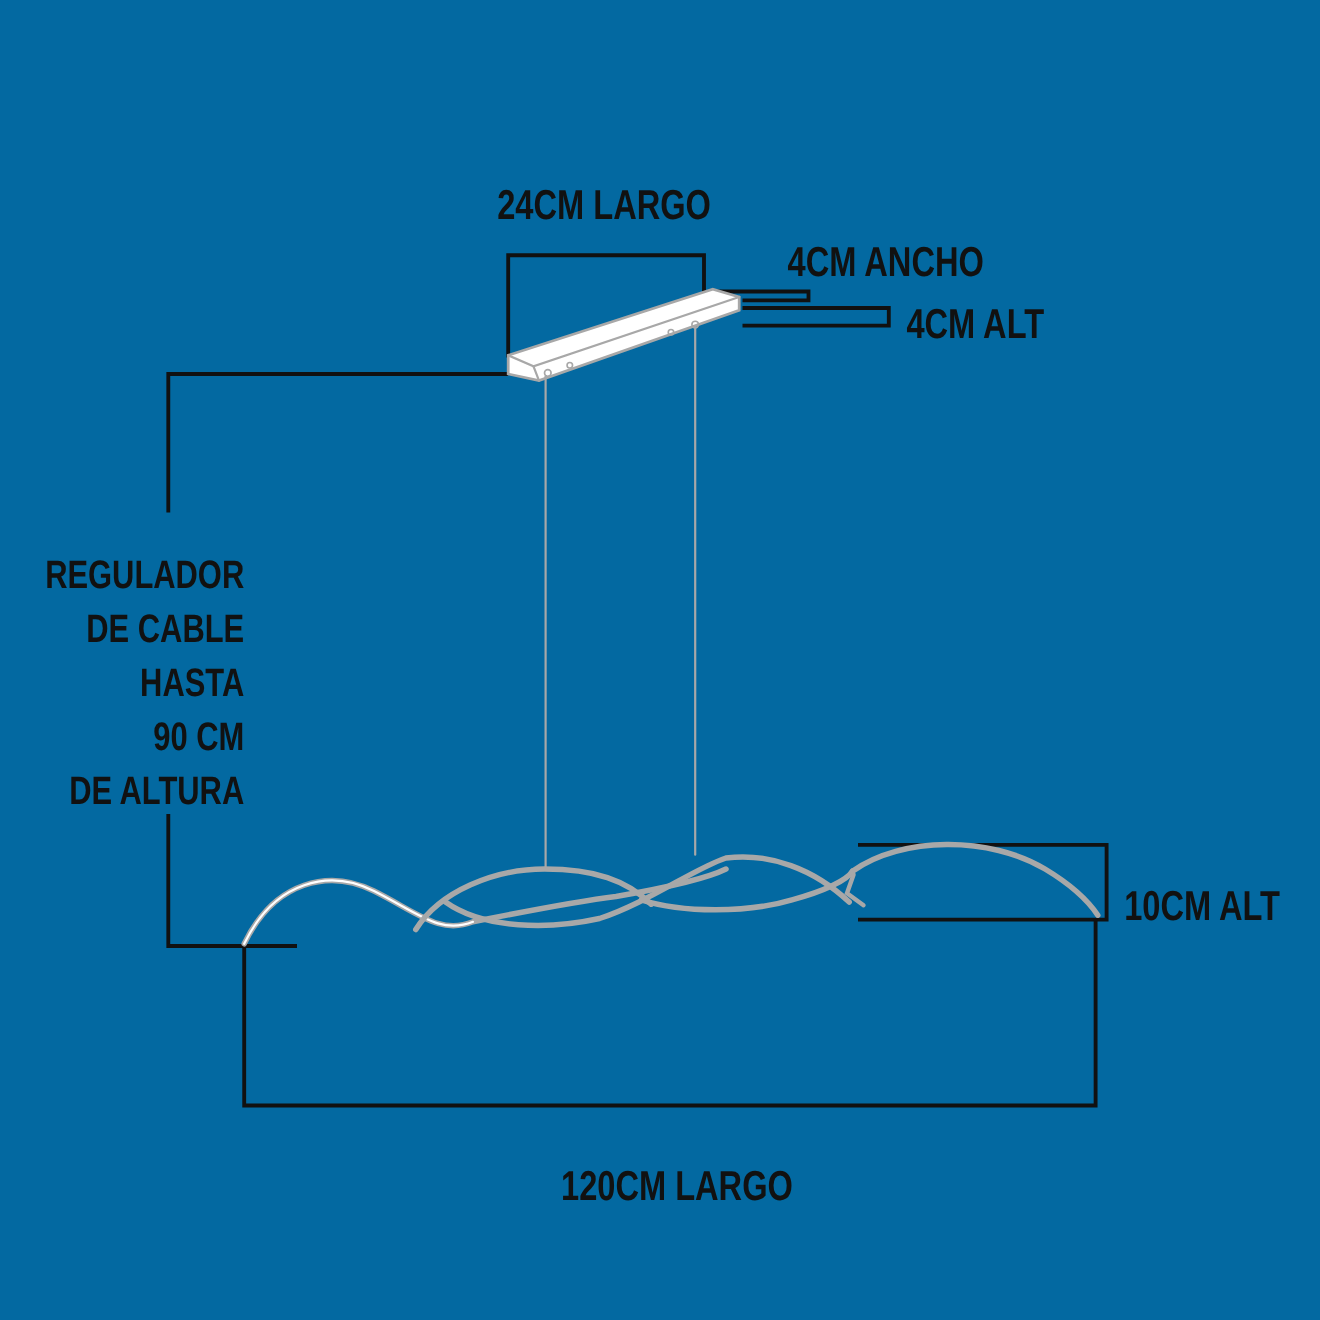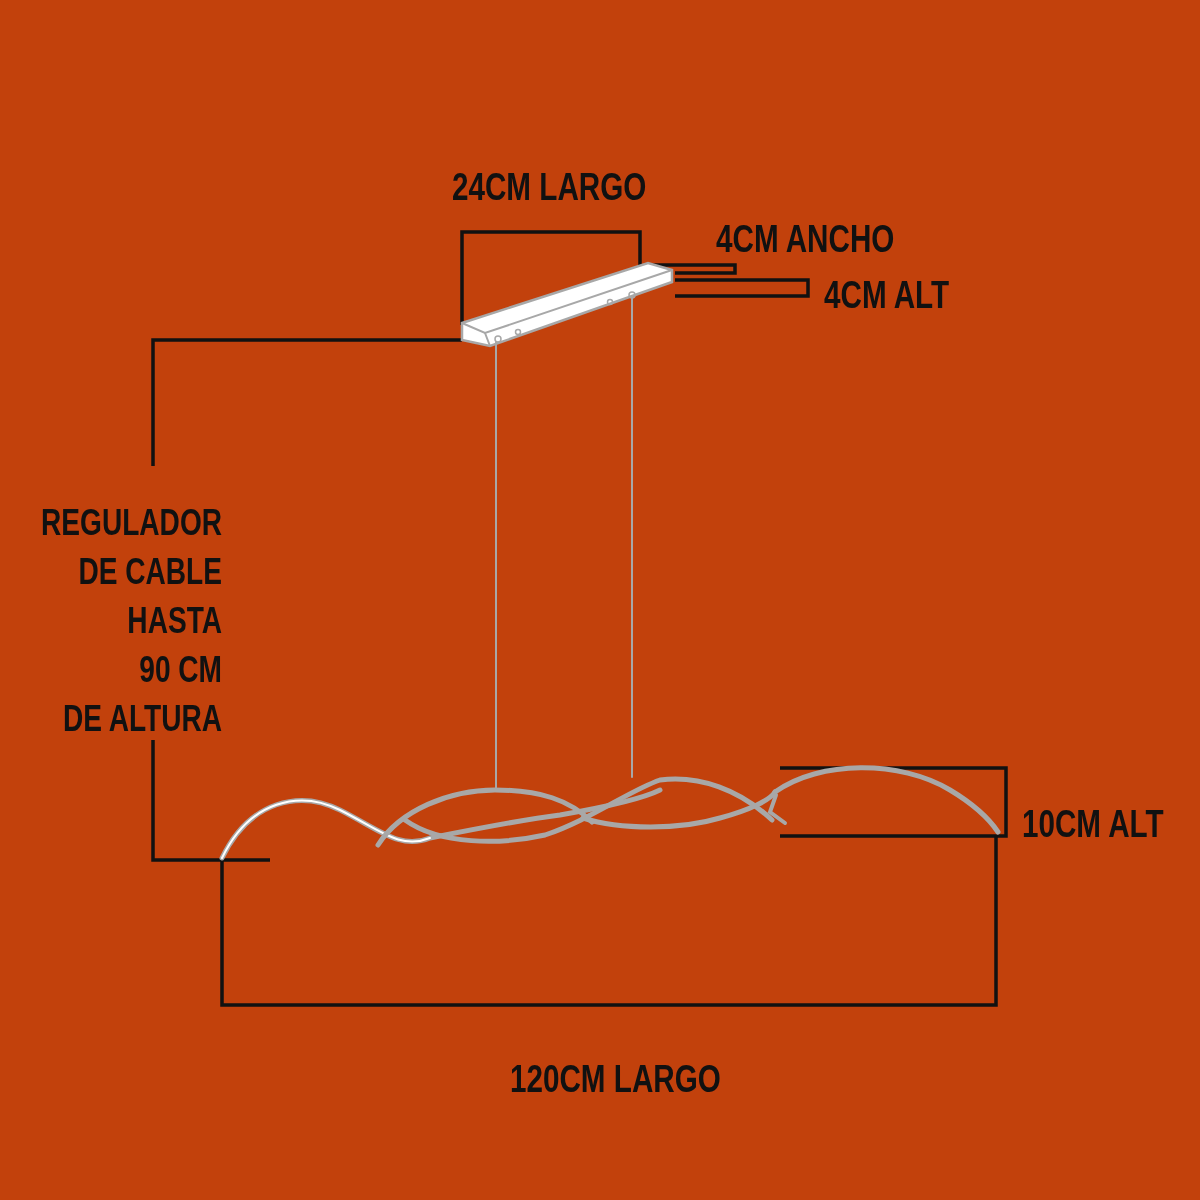--- a/index.html
+++ b/index.html
@@ -1,16 +1,16 @@
 <!DOCTYPE html>
 <html><head>
   <meta charset="utf-8">
   <style>
     html, body { margin: 0; padding: 0; background: #ffffff; }
-    .canvas { position: relative; width: 1200px; height: 1200px; background: #c2410c; overflow: hidden; }
+    .canvas { position: relative; width: 1200px; height: 1200px; background: #0369a1; overflow: hidden; }
     svg.drawing { position: absolute; left: 0; top: 0; }
     .label {
       position: absolute;
       font-family: "Liberation Sans", sans-serif;
       font-weight: bold;
       color: #111111;
       letter-spacing: 0px;
       transform: scaleX(0.78);
       transform-origin: left top;
       white-space: nowrap;

